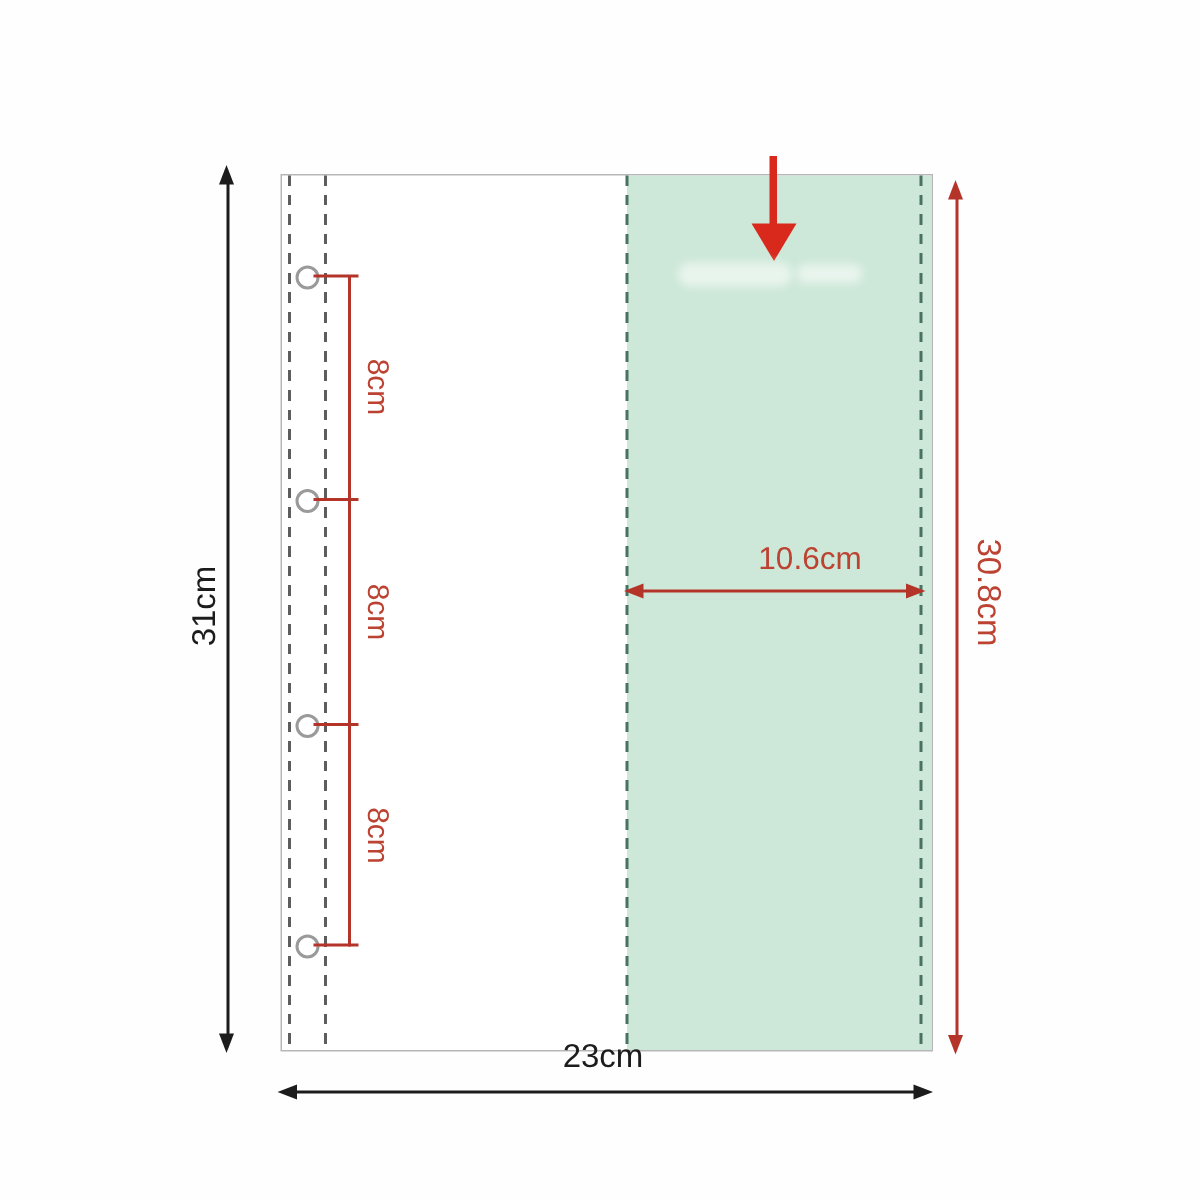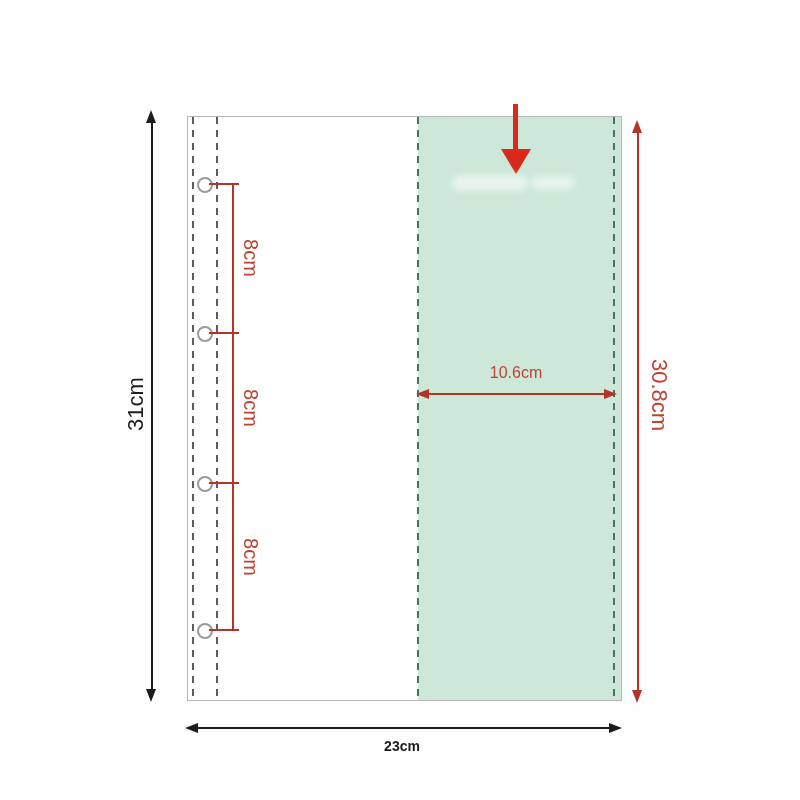--- a/index.html
+++ b/index.html
@@ -29,22 +29,22 @@
   .tick1{top:183px;} .tick2{top:332px;} .tick3{top:482px;} .tick4{top:629px;}
   
   .lbl{white-space:nowrap;}
   .red{color:#bc4232;}
   .blk{color:#1c1c1c;}
   .v-down{writing-mode:vertical-rl;} 
   .spacing-lbl{font-size:20px;left:239px;transform:translateY(-50%);}
   .sp1{top:258px;} .sp2{top:408px;} .sp3{top:557px;}
   .pageH{font-size:22px;left:136px;top:404px;transform:translate(-50%,-50%) rotate(-90deg);}
   .pocketH{font-size:22px;left:646px;top:395px;transform:translateY(-50%);}
-  .pocketW{font-size:16px;left:516px;top:373px;transform:translate(-50%,-50%);text-align:right;}
-  .pageW{font-size:14px;left:402px;top:746px;transform:translate(-50%,-50%);font-weight:bold;}
+  .pocketW{font-size:21px;left:540px;top:373px;transform:translate(-50%,-50%);text-align:right;}
+  .pageW{font-size:22px;left:402px;top:704px;transform:translate(-50%,-50%);}
   
   .shaft-v{width:2px;} .shaft-h{height:2px;}
   .tri{width:0;height:0;}
   .up{border-left:5px solid transparent;border-right:5px solid transparent;border-bottom:13px solid var(--c);}
   .dn{border-left:5px solid transparent;border-right:5px solid transparent;border-top:13px solid var(--c);}
   .lt{border-top:5px solid transparent;border-bottom:5px solid transparent;border-right:13px solid var(--c);}
   .rt{border-top:5px solid transparent;border-bottom:5px solid transparent;border-left:13px solid var(--c);}
   .black-dim{--c:#1c1c1c;background-color:transparent;}
   .red-dim{--c:#b5342a;}
   .fill-black{background:#1c1c1c;}

